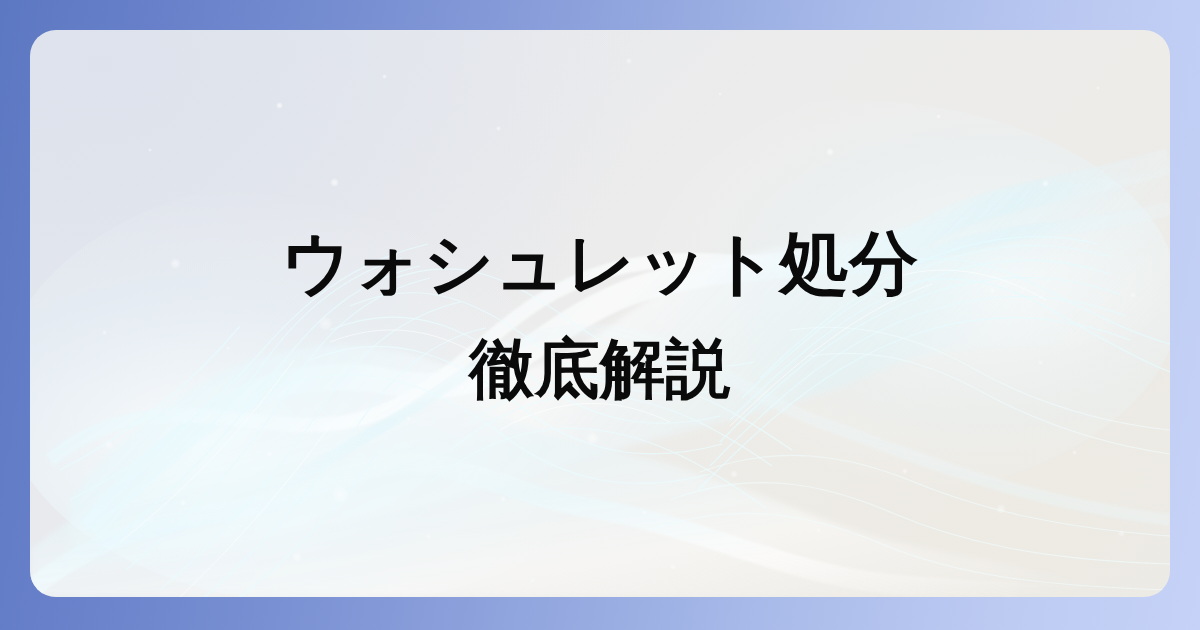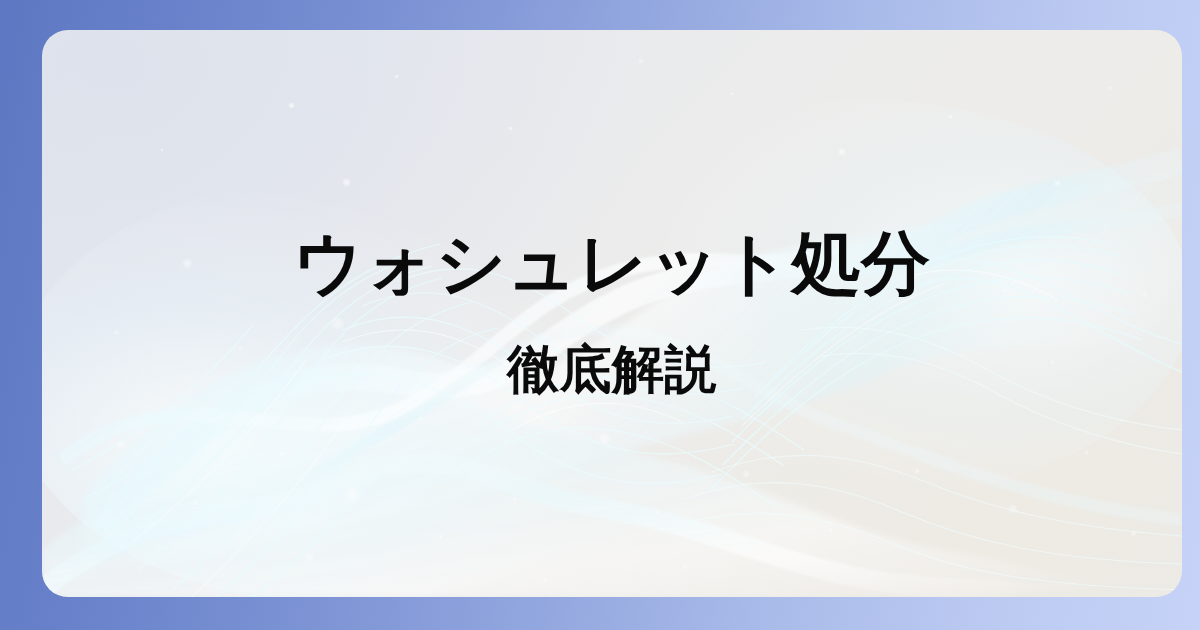--- a/index.html
+++ b/index.html
@@ -22,21 +22,21 @@
        #91a5de 48%,
        #a8bae9 66%,
        #bccaf2 84%,
        #c6d2f7 100%);
     overflow:hidden;
   }
 
   
   #card {
     position:absolute;
-    left:42px; top:30px;
+    left:30px; top:30px;
     width:1140px; height:567px;
     border-radius:26px;
     overflow:hidden;
     background:
       
       radial-gradient(ellipse 900px 600px at 88% 88%,
           rgba(238,235,228,0.85) 0%, rgba(238,235,228,0) 62%),
       
       radial-gradient(ellipse 900px 700px at 6% 6%,
           rgba(221,226,236,0.95) 0%, rgba(221,226,236,0) 60%),
@@ -78,21 +78,21 @@
     text-align:center;
     z-index:5;
   }
   .l-big {
     font-size:69px;
     line-height:107px;
     font-weight:600;
     white-space:nowrap;
   }
   .l-sub {
-    font-size:52px;
+    font-size:65px;
     line-height:96px;
     font-weight:600;
     white-space:nowrap;
     margin-top:4px;
   }
 </style>
 </head>
 <body>
 
 <div id="eyecatch">

